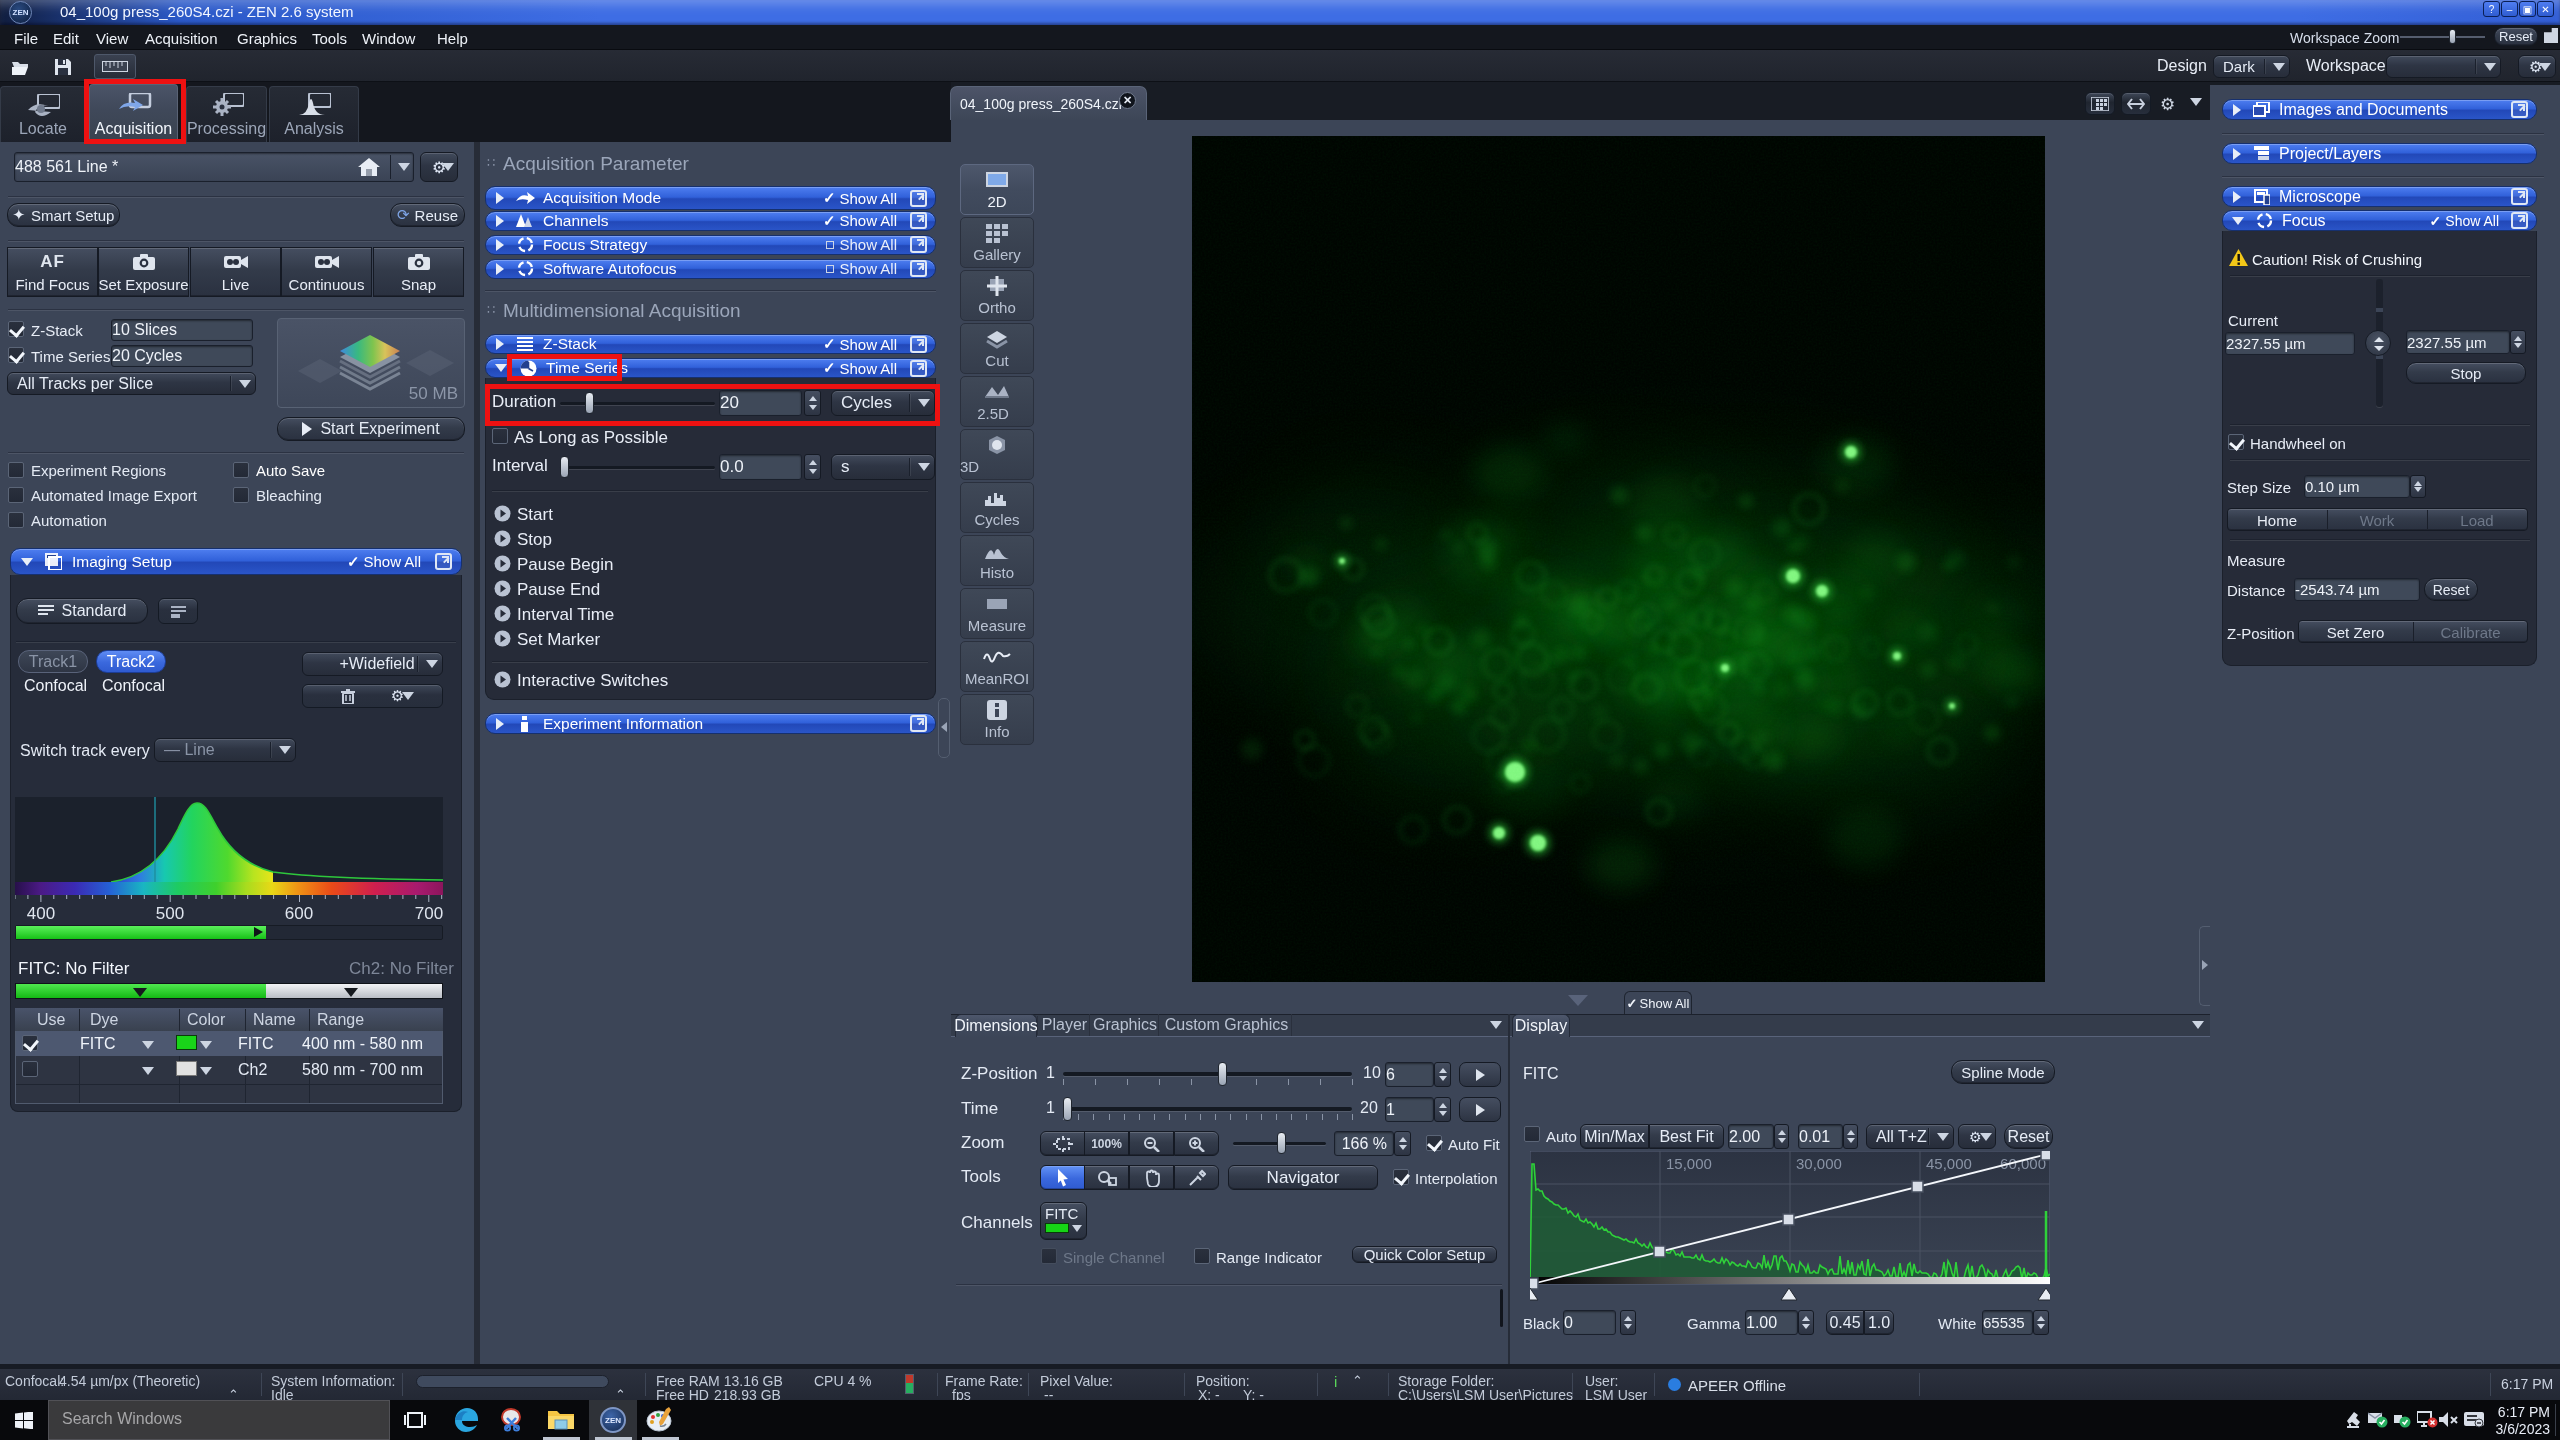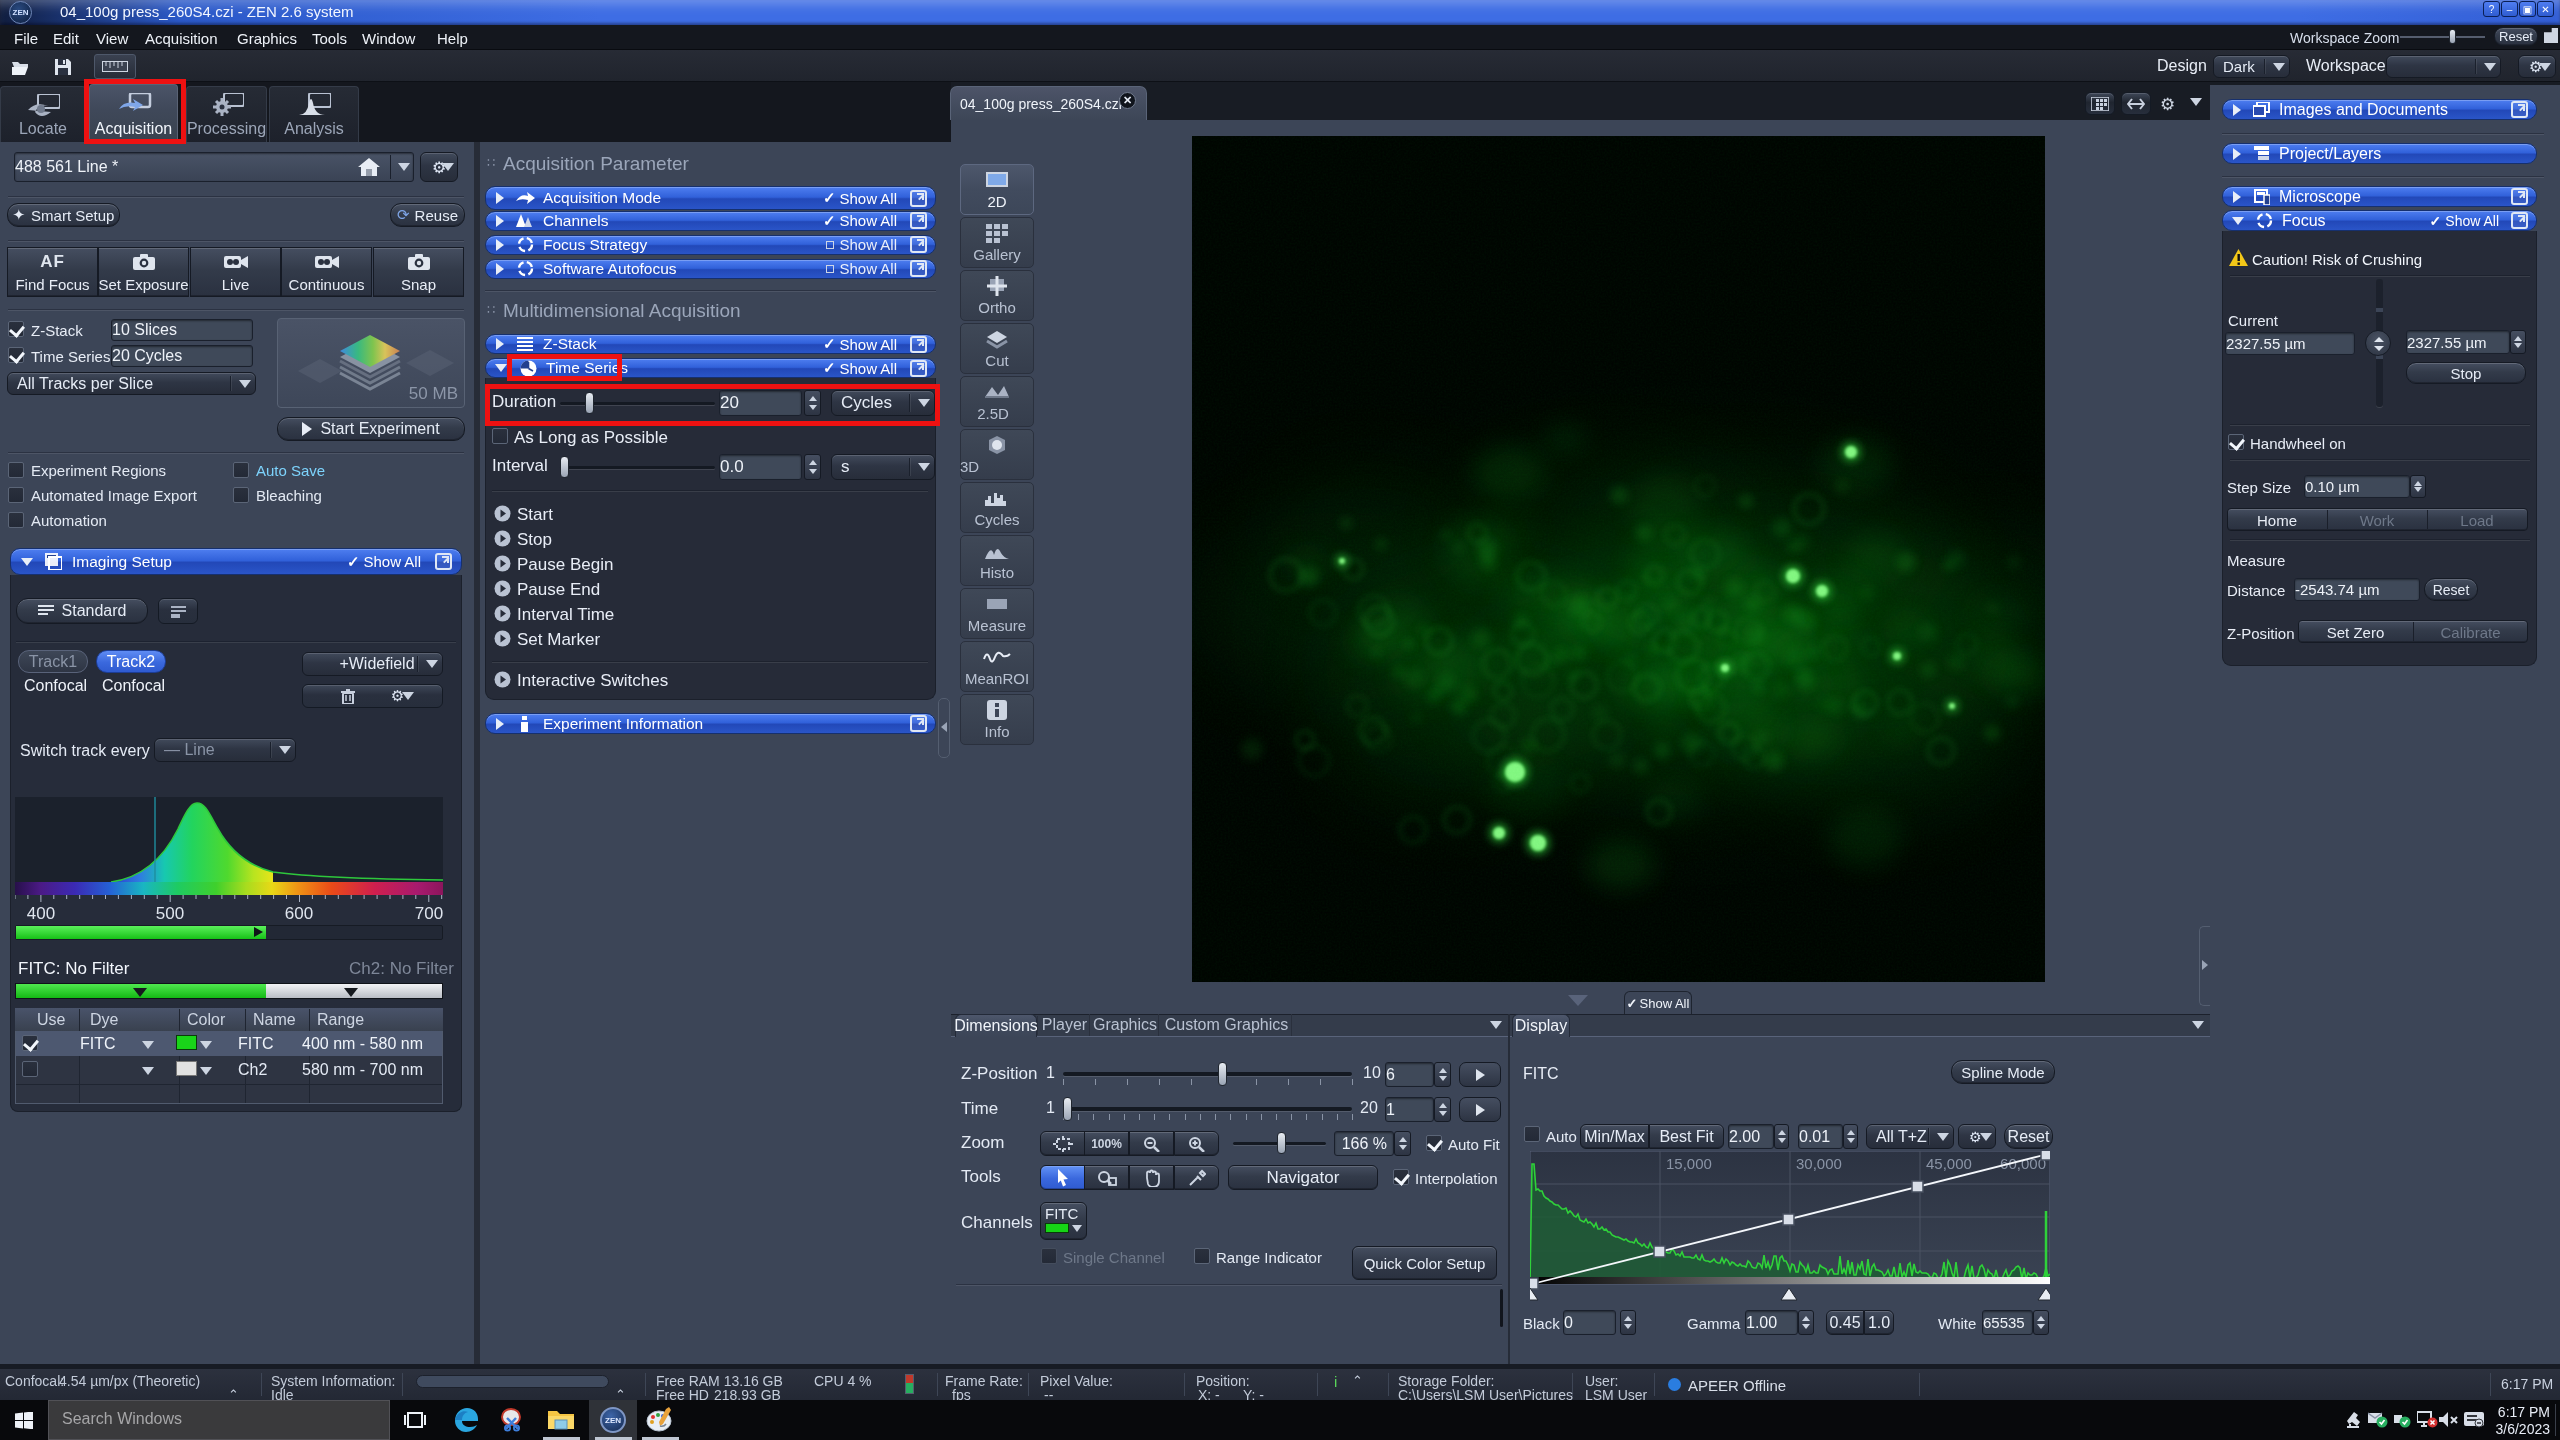--- a/index.html
+++ b/index.html
@@ -236,21 +236,21 @@
             <stop offset="1" stop-color="#c87f52"></stop>
           </linearGradient>
         </defs>
 <text x="180" y="80" text-anchor="end" fill="#8c96a8" font-size="17" font-family="Liberation Sans">50 MB</text>
       </svg></div>
 <div class="abs btn" style="left:277px;top:417px;width:188px;height:24px;border-radius:11px;font-size:16px"><span style="width:0;height:0;border-top:7px solid transparent;border-bottom:7px solid transparent;border-left:10px solid #e8edf6;margin-right:8px"></span>Start Experiment</div>
 <div class="abs hline" style="left:8px;top:452px;width:456px"></div>
 <div class="abs chk" style="left:8px;top:462px"></div>
 <div class="abs" style="left:31px;top:462px;color:#e4eaf4;font-size:15px">Experiment Regions</div>
 <div class="abs chk" style="left:233px;top:462px"></div>
-<div class="abs" style="left:256px;top:462px;color:#7dd3fc;font-size:15px">Auto Save</div>
+<div class="abs" style="left:256px;top:462px;color:#ffffff;font-size:15px">Auto Save</div>
 <div class="abs chk" style="left:8px;top:487px"></div>
 <div class="abs" style="left:31px;top:487px;color:#e4eaf4;font-size:15px">Automated Image Export</div>
 <div class="abs chk" style="left:233px;top:487px"></div>
 <div class="abs" style="left:256px;top:487px;color:#e4eaf4;font-size:15px">Bleaching</div>
 <div class="abs chk" style="left:8px;top:512px"></div>
 <div class="abs" style="left:31px;top:512px;color:#e4eaf4;font-size:15px">Automation</div>
     <div class="abs bluebar" style="left:10px;top:548px;width:452px;height:27px;border-radius:10px">
       <div class="tri-d" style="margin-left:10px"></div>
       <div style="margin-left:12px;display:flex;align-items:center">
         <svg width="17" height="17" viewBox="0 0 17 17">
@@ -1068,21 +1068,21 @@
 <div class="abs" style="left:1415px;top:1170px;color:#e4eaf4;font-size:15px">Interpolation</div>
 <div class="abs" style="left:961px;top:1213px;color:#e4eaf4;font-size:17px">Channels</div>
 <div class="abs btn" style="left:1040px;top:1202px;width:47px;height:38px;flex-direction:column;justify-content:flex-start;align-items:flex-start;padding:2px 4px;font-size:15px">FITC<div style="display:flex;align-items:center;margin-top:1px">
         <span style="width:24px;height:10px;background:#16d416;border:1px solid #0a3a0a;display:inline-block"></span>
         <span style="width:0;height:0;border-left:5px solid transparent;border-right:5px solid transparent;border-top:7px solid #cdd5e2;margin-left:3px"></span>
       </div></div>
 <div class="abs chk dim" style="left:1041px;top:1248px"></div>
 <div class="abs" style="left:1063px;top:1249px;color:#6e7889;font-size:15px">Single Channel</div>
 <div class="abs chk" style="left:1194px;top:1248px"></div>
 <div class="abs" style="left:1216px;top:1249px;color:#e4eaf4;font-size:15px">Range Indicator</div>
-<div class="abs btn" style="left:1352px;top:1246px;width:145px;height:34px;font-size:15px">Quick Color Setup</div>
+<div class="abs btn" style="left:1352px;top:1246px;width:145px;height:17px;font-size:15px">Quick Color Setup</div>
 <div class="abs hline" style="left:956px;top:1284px;width:546px;background:#2b3242"></div>
 <div class="abs" style="left:1500px;top:1289px;width:3px;height:38px;background:#11151d;border-radius:2px"></div>
 <div class="abs" style="left:1523px;top:1065px;color:#e8edf6;font-size:16px">FITC</div>
 <div class="abs btn" style="left:1951px;top:1060px;width:104px;height:24px;border-radius:11px;font-size:15px">Spline Mode</div>
 <div class="abs chk" style="left:1524px;top:1126px"></div>
 <div class="abs" style="left:1546px;top:1128px;color:#e4eaf4;font-size:15px">Auto</div>
 <div class="abs btn" style="left:1580px;top:1124px;width:69px;height:25px;border-radius:6px 0 0 6px;font-size:16px">Min/Max</div>
 <div class="abs btn" style="left:1649px;top:1124px;width:75px;height:25px;border-radius:0 6px 6px 0;font-size:16px">Best Fit</div>
 <div class="abs fld" style="left:1728px;top:1124px;width:46px;height:25px;font-size:16px">2.00</div>
 <div class="abs spin" style="left:1774px;top:1124px;width:15px;height:25px"></div>

